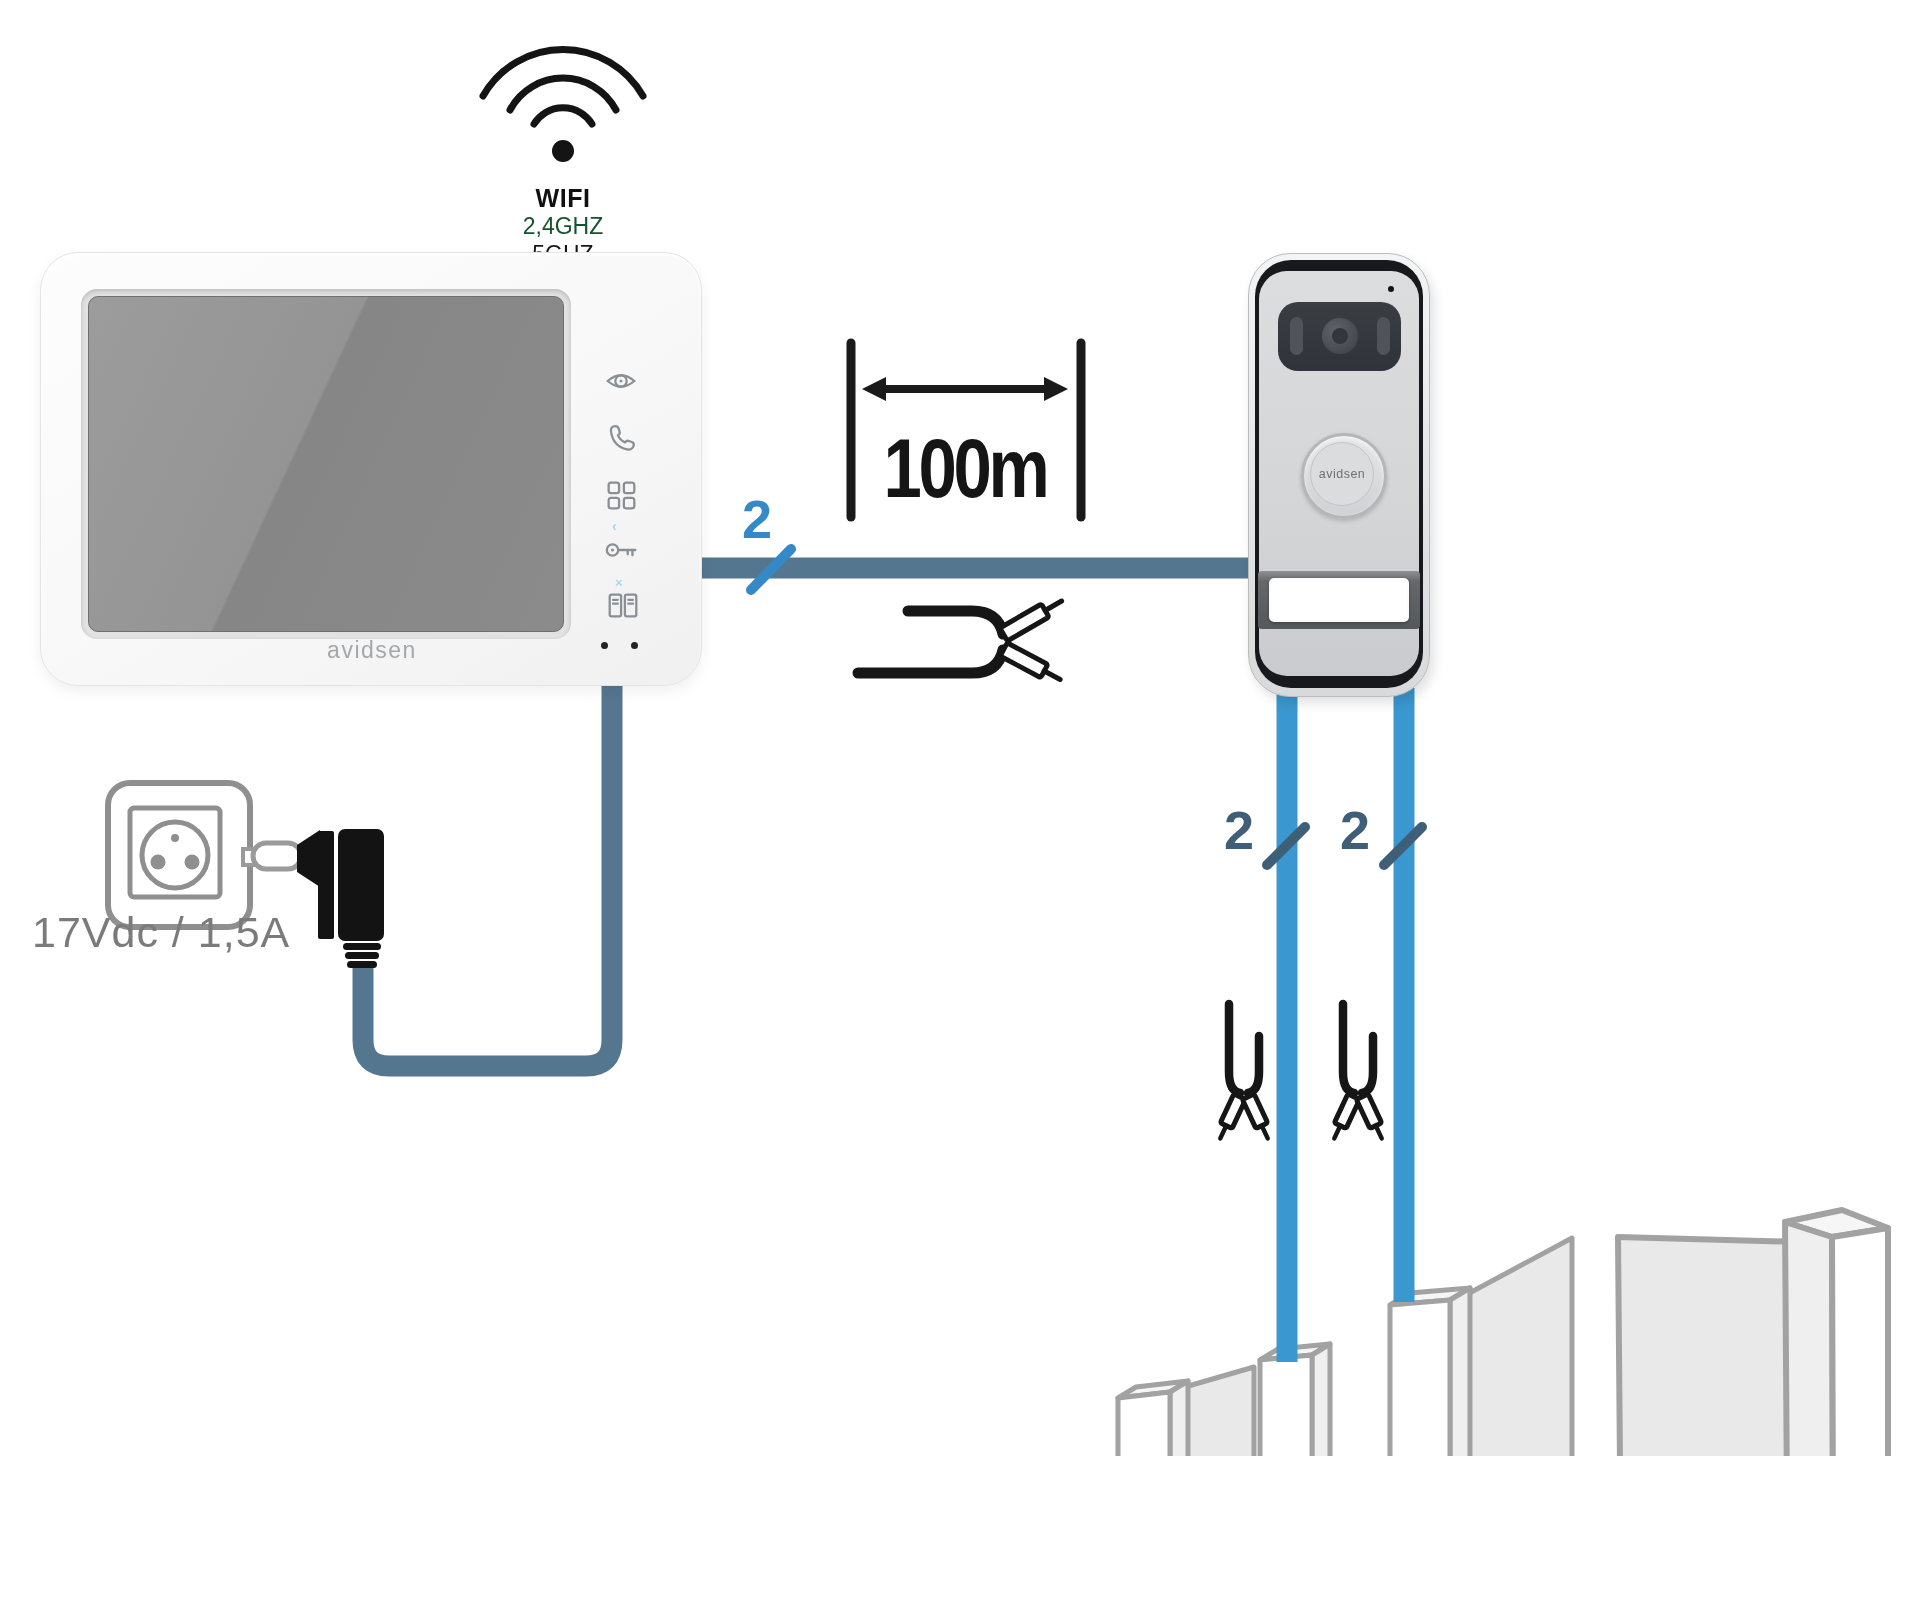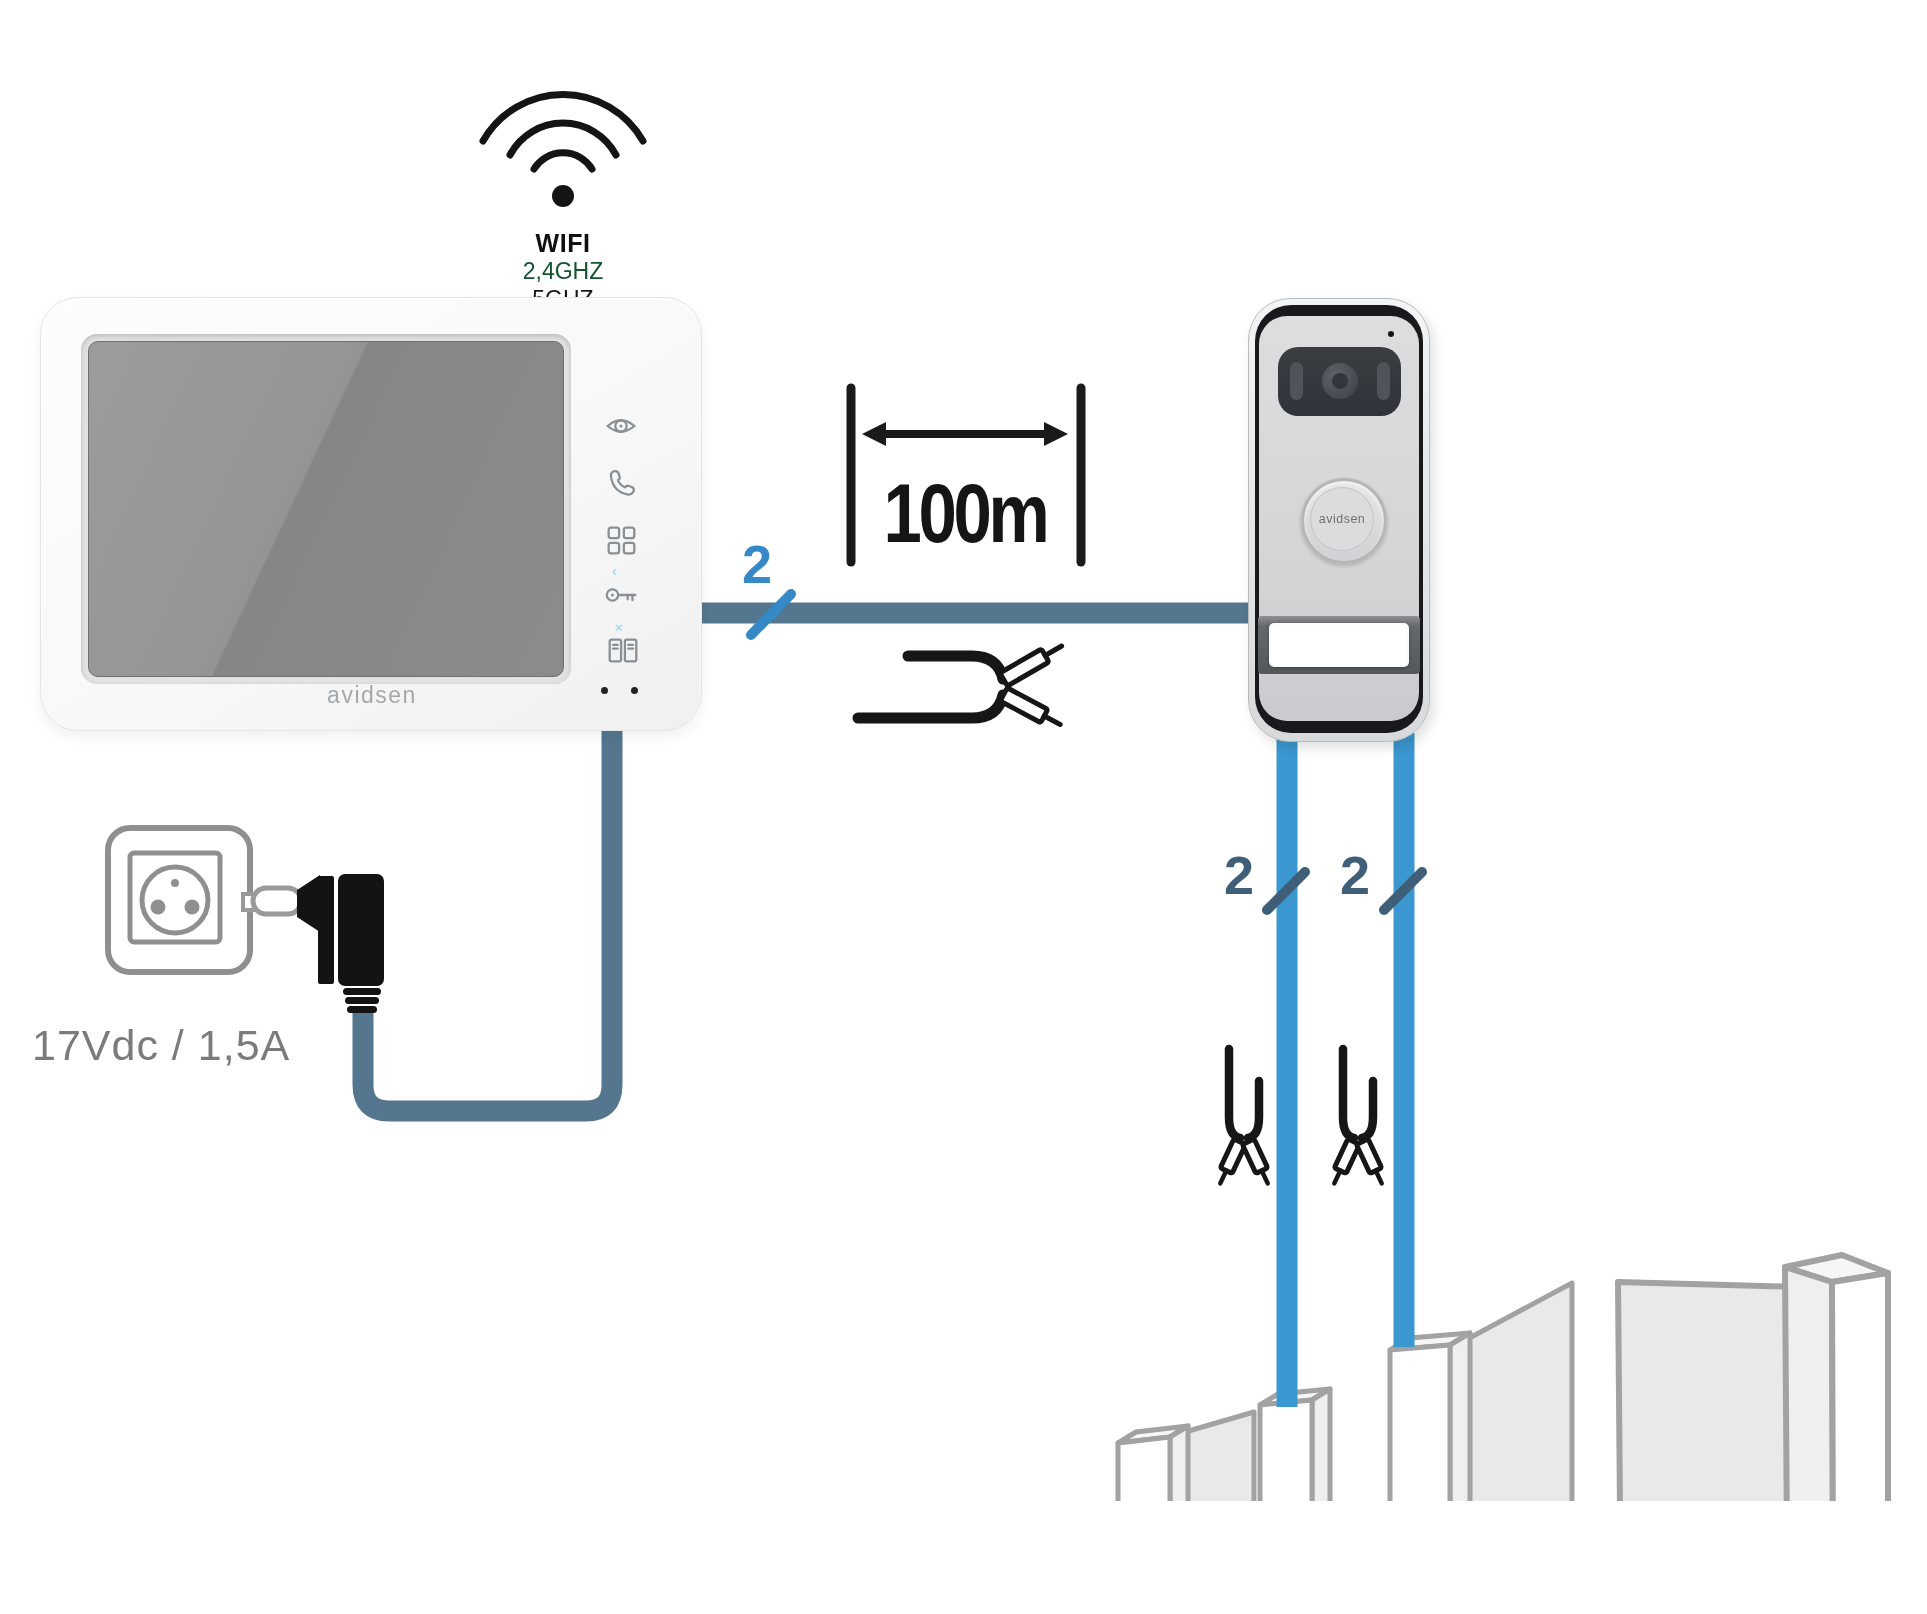--- a/index.html
+++ b/index.html
@@ -1,26 +1,26 @@
 <!DOCTYPE html>
 <html><head>
 <meta charset="utf-8">
 <style>
   html,body{margin:0;padding:0;background:#ffffff;}
   body{font-family:"Liberation Sans","DejaVu Sans",sans-serif;}
-  .canvas{position:relative;width:1927px;height:1456px;background:#ffffff;overflow:hidden;margin-top:45px;}
+  .canvas{position:relative;width:1927px;height:1456px;background:#ffffff;overflow:hidden;}
   .layer{position:absolute;left:0;top:0;width:1927px;height:1614px;}
   .abs{position:absolute;}
 
   
   .wifi-title{left:463px;top:184px;width:200px;text-align:center;font-size:25px;font-weight:bold;color:#101010;letter-spacing:.5px;}
   .wifi-band1{left:463px;top:213px;width:200px;text-align:center;font-size:23px;color:#14532d;}
   .wifi-band2{left:463px;top:241px;width:200px;text-align:center;font-size:23px;color:#161616;}
   .distance-label{left:852px;top:420px;width:226px;text-align:center;font-size:84px;font-weight:bold;color:#151515;letter-spacing:-4px;transform:scaleX(.82);transform-origin:center;}
-  .power-label{left:32px;top:976px;font-size:43px;color:#7b7b7b;letter-spacing:1px;}
+  .power-label{left:32px;top:908px;font-size:43px;color:#7b7b7b;letter-spacing:1px;}
   .wire-count{font-size:54px;font-weight:bold;line-height:1;}
   .wire-count.blue{color:#3589C6;left:742px;top:492px;}
   .wire-count.s1{color:#3F5E77;left:1224px;top:803px;}
   .wire-count.s2{color:#3F5E77;left:1340px;top:803px;}
 
   
   .monitor{left:40px;top:252px;width:660px;height:432px;border-radius:38px;
     background:linear-gradient(150deg,#fdfdfd 0%,#f8f8f8 55%,#f0f0f1 100%);
     border:1px solid #e4e4e4;box-shadow:0 6px 14px rgba(0,0,0,.06), inset 0 2px 3px #ffffff;}
   .screen-bezel{position:absolute;left:40px;top:36px;width:490px;height:350px;border-radius:16px;

